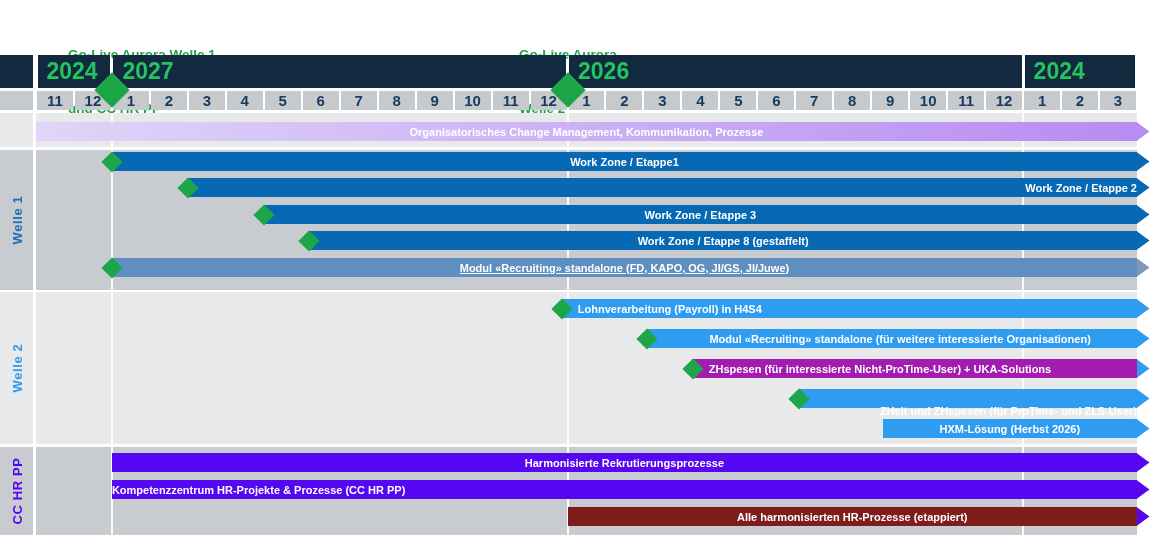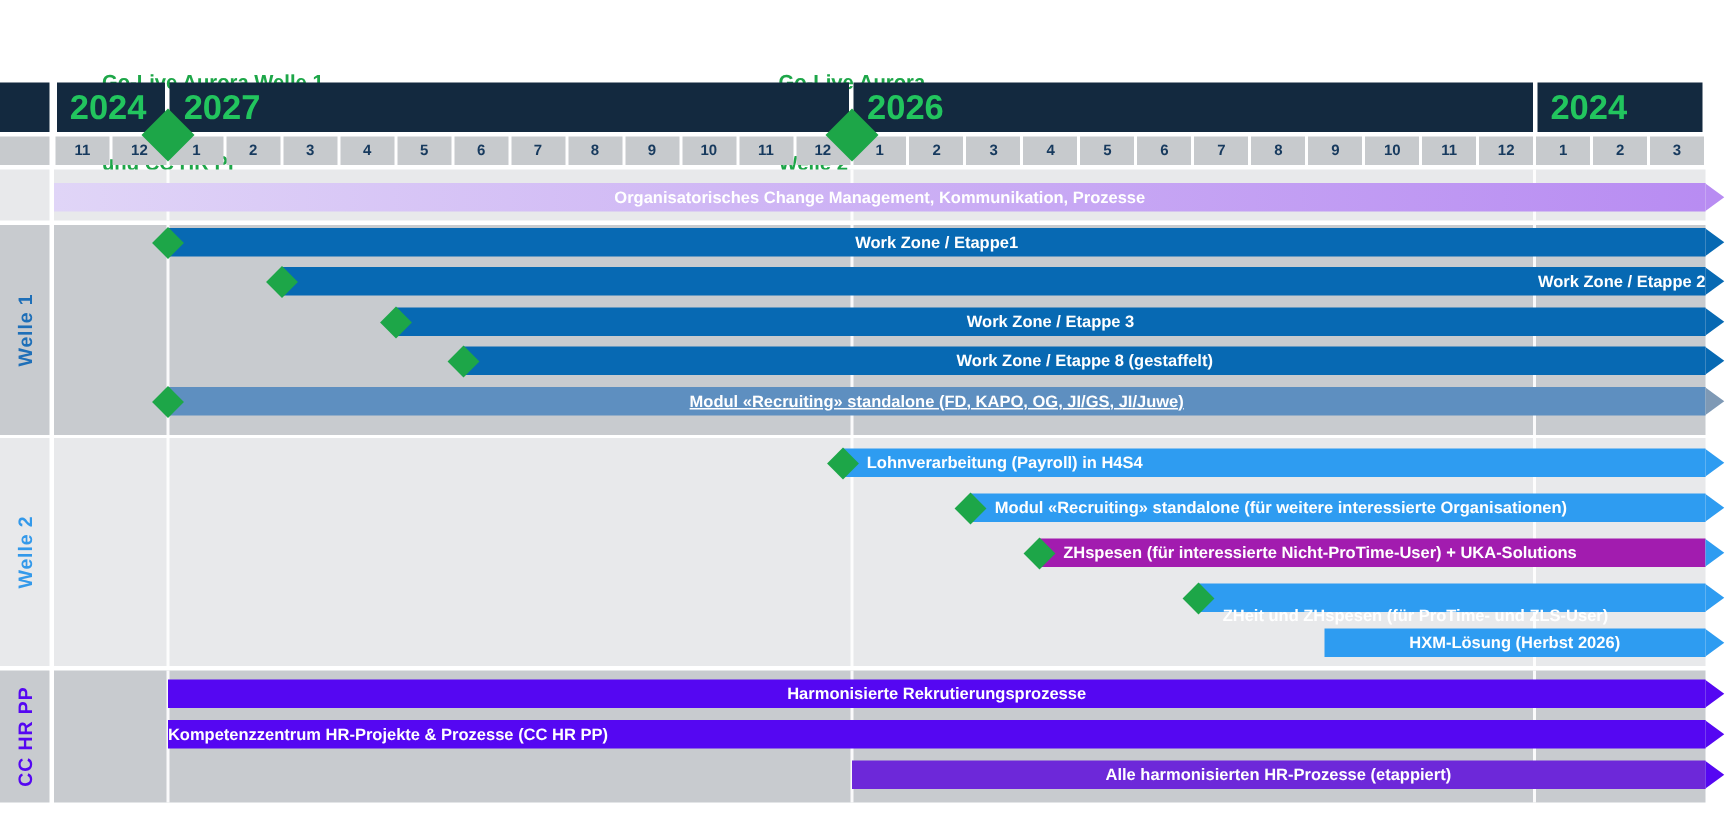--- a/index.html
+++ b/index.html
@@ -3,21 +3,21 @@
 <meta charset="utf-8">
 <style>
   html,body{margin:0;padding:0;background:#ffffff;}
   body{font-family:"Liberation Sans", sans-serif;}
   #canvas{position:relative;width:1152px;height:543px;background:#ffffff;overflow:hidden;}
 
   .annotation{position:absolute;font-weight:bold;font-size:13.5px;line-height:18px;white-space:pre;}
 
   .year-seg{position:absolute;color:#22c55e;font-weight:bold;font-size:23px;line-height:33px;padding-left:9px;box-sizing:border-box;overflow:hidden;}
   .stub{position:absolute;}
-  .month-cell{position:absolute;font-weight:bold;font-size:10px;display:flex;align-items:center;justify-content:center;}
+  .month-cell{position:absolute;font-weight:bold;font-size:15px;display:flex;align-items:center;justify-content:center;}
 
   .band{position:absolute;}
   .gridline{position:absolute;top:0;width:2px;background:rgba(255,255,255,0.9);z-index:1;}
   .bar{position:absolute;z-index:2;color:#fff;font-weight:bold;font-size:11px;display:flex;align-items:center;box-sizing:border-box;white-space:nowrap;overflow:visible;}
   .bar .lbl{width:100%;overflow:hidden;text-overflow:clip;}
   .arrow{position:absolute;z-index:2;clip-path:polygon(0 0,100% 50%,0 100%);}
   .dm{position:absolute;z-index:3;transform:translate(-50%,-50%) rotate(45deg);}
   .band-label{position:absolute;font-weight:bold;font-size:13px;letter-spacing:0.6px;transform:translate(-50%,-50%) rotate(-90deg);white-space:nowrap;z-index:2;}
 </style>
 </head>
@@ -115,31 +115,31 @@
       <div class="gridline" style="left: 110.931px; top: 292px; height: 152px;"></div>
       <div class="gridline" style="left: 566.517px; top: 292px; height: 152px;"></div>
       <div class="gridline" style="left: 1022.1px; top: 292px; height: 152px;"></div>
       <div class="band-label" style="left: 16.5px; top: 368px; color: rgb(51, 153, 234);">Welle 2</div>
       <div class="bar" style="left: 561.822px; top: 299px; width: 575.178px; height: 19px; background: rgb(46, 156, 241); color: rgb(255, 255, 255); justify-content: flex-start; padding-left: 16px;">
         <span class="lbl" style="text-align: left;">Lohnverarbeitung (Payroll) in H4S4</span>
       </div>
       <div class="arrow" style="left: 1136.5px; top: 299px; width: 13px; height: 19px; background: rgb(46, 156, 241);"></div>
       <div class="dm" style="left: 561.822px; top: 308.5px; width: 15px; height: 15px; background: rgb(29, 166, 72);"></div>
       <div class="bar" style="left: 647.245px; top: 329px; width: 489.755px; height: 19px; background: rgb(46, 156, 241); color: rgb(255, 255, 255); justify-content: flex-start; padding-left: 16px;">
-        <span class="lbl" style="text-align: left;">Modul «Recruiting» standalone (für weitere interessierte Organisationen)</span>
+        <span class="lbl" style="text-align: center;">Modul «Recruiting» standalone (für weitere interessierte Organisationen)</span>
       </div>
       <div class="arrow" style="left: 1136.5px; top: 329px; width: 13px; height: 19px; background: rgb(46, 156, 241);"></div>
       <div class="dm" style="left: 647.245px; top: 338.5px; width: 15px; height: 15px; background: rgb(29, 166, 72);"></div>
       <div class="bar" style="left: 692.803px; top: 359px; width: 444.197px; height: 19px; background: #a21caf; color: rgb(255, 255, 255); justify-content: flex-start; padding-left: 16px;">
         <span class="lbl" style="text-align: left;">ZHspesen (für interessierte Nicht-ProTime-User) + UKA-Solutions</span>
       </div>
       <div class="arrow" style="left: 1136.5px; top: 359px; width: 13px; height: 19px; background: rgb(46, 156, 241);"></div>
       <div class="dm" style="left: 692.803px; top: 368.5px; width: 15px; height: 15px; background: rgb(29, 166, 72);"></div>
       <div class="bar" style="left: 799.107px; top: 389px; width: 337.893px; height: 19px; background: rgb(46, 156, 241); color: rgb(255, 255, 255); justify-content: flex-start; padding-left: 16px;">
-        <span class="lbl" style="text-align: left; margin-top: 24px;">ZHeit und ZHspesen (für ProTime- und ZLS-User)</span>
+        <span class="lbl" style="text-align: right; margin-top: 24px;">ZHeit und ZHspesen (für ProTime- und ZLS-User)</span>
       </div>
       <div class="arrow" style="left: 1136.5px; top: 389px; width: 13px; height: 19px; background: rgb(46, 156, 241);"></div>
       <div class="dm" style="left: 799.107px; top: 398.5px; width: 15px; height: 15px; background: rgb(29, 166, 72);"></div>
       <div class="bar" style="left: 882.631px; top: 419px; width: 254.369px; height: 19px; background: rgb(46, 156, 241); color: rgb(255, 255, 255); justify-content: center; padding-left: 0px;">
         <span class="lbl" style="text-align: center;">HXM-Lösung (Herbst 2026)</span>
       </div>
       <div class="arrow" style="left: 1136.5px; top: 419px; width: 13px; height: 19px; background: rgb(46, 156, 241);"></div>
       <div class="stub" style="left: 0px; top: 447px; width: 33px; height: 88px; background: rgb(200, 203, 207);"></div>
       <div class="band" style="left: 36px; top: 447px; width: 1101px; height: 88px; background: rgb(200, 203, 207);"></div>
       <div class="gridline" style="left: 110.931px; top: 447px; height: 88px;"></div>
@@ -147,20 +147,20 @@
       <div class="gridline" style="left: 1022.1px; top: 447px; height: 88px;"></div>
       <div class="band-label" style="left: 16.5px; top: 491px; color: rgb(85, 7, 242);">CC HR PP</div>
       <div class="bar" style="left: 111.931px; top: 453px; width: 1025.07px; height: 19px; background: rgb(85, 7, 242); color: rgb(255, 255, 255); justify-content: center; padding-left: 0px;">
         <span class="lbl" style="text-align: center;">Harmonisierte Rekrutierungsprozesse</span>
       </div>
       <div class="arrow" style="left: 1136.5px; top: 453px; width: 13px; height: 19px; background: rgb(85, 7, 242);"></div>
       <div class="bar" style="left: 111.931px; top: 480px; width: 1025.07px; height: 19px; background: rgb(85, 7, 242); color: rgb(255, 255, 255); justify-content: center; padding-left: 0px;">
         <span class="lbl" style="text-align: left;">Kompetenzzentrum HR-Projekte &amp; Prozesse (CC HR PP)</span>
       </div>
       <div class="arrow" style="left: 1136.5px; top: 480px; width: 13px; height: 19px; background: rgb(85, 7, 242);"></div>
-      <div class="bar" style="left: 567.517px; top: 507px; width: 569.483px; height: 19px; background: #6d28d9; color: rgb(255, 255, 255); justify-content: center; padding-left: 0px;">
+      <div class="bar" style="left: 567.517px; top: 507px; width: 569.483px; height: 19px; background: #7f1d1d; color: rgb(255, 255, 255); justify-content: center; padding-left: 0px;">
         <span class="lbl" style="text-align: center;">Alle harmonisierten HR-Prozesse (etappiert)</span>
       </div>
       <div class="arrow" style="left: 1136.5px; top: 507px; width: 13px; height: 19px; background: rgb(85, 7, 242);"></div>
       <div class="dm" style="left: 111.931px; top: 90px; width: 25px; height: 25px; background: rgb(29, 166, 72); z-index: 5;"></div>
       <div class="dm" style="left: 567.517px; top: 90px; width: 25px; height: 25px; background: rgb(29, 166, 72); z-index: 5;"></div>
     </div>
 </div>
 
 </body></html>

